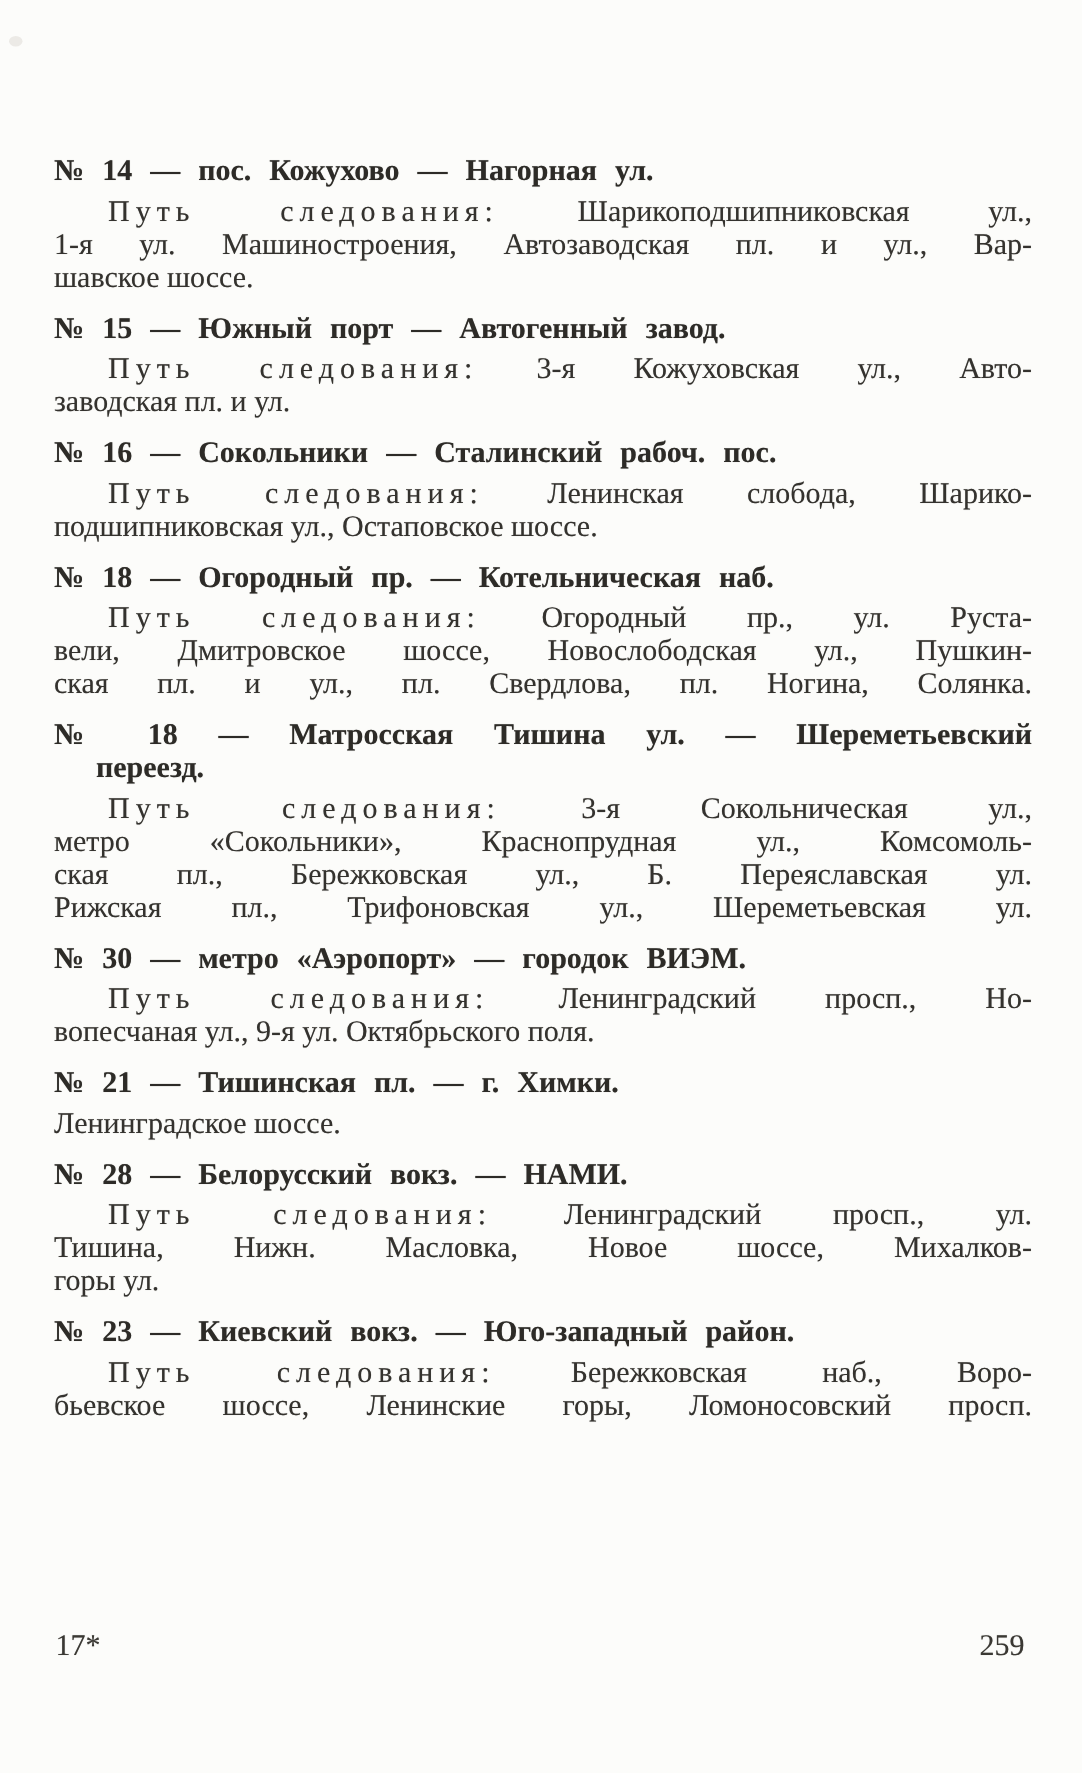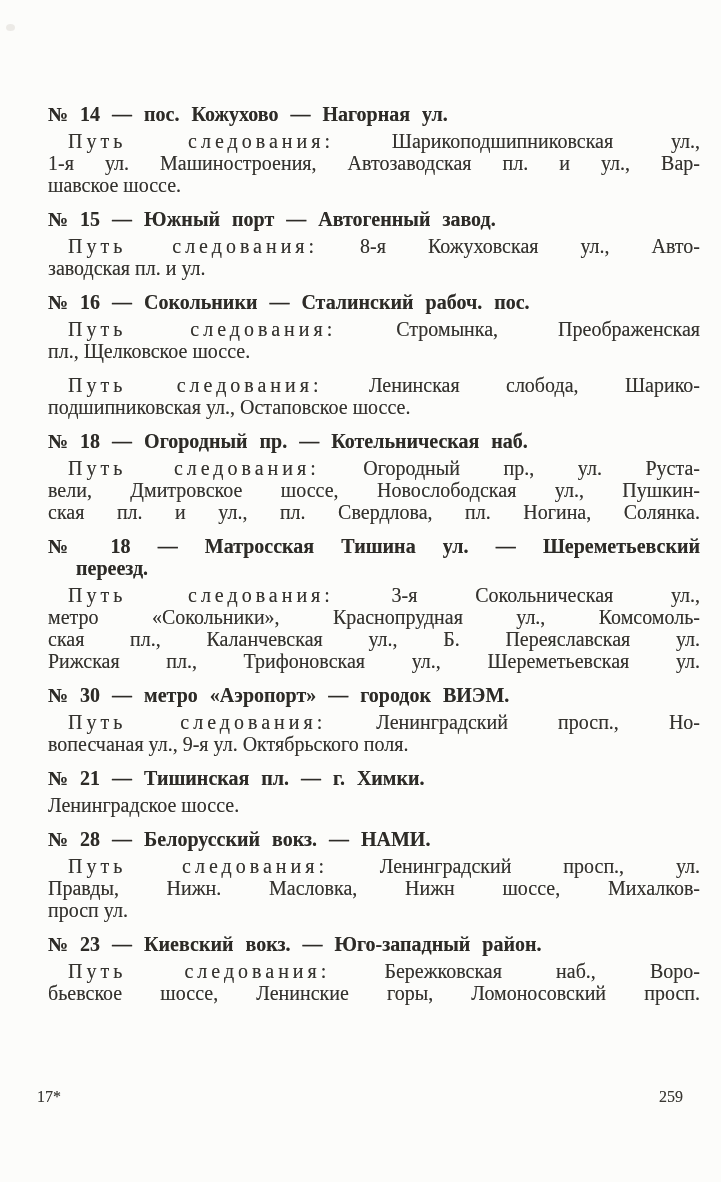--- a/index.html
+++ b/index.html
@@ -3,32 +3,32 @@
 <meta charset="utf-8">
 <style>
   html,body{margin:0;padding:0}
   body{background:#fcfcfa}
   .page{
     position:relative;width:721px;height:1182px;overflow:hidden;
     background:#fcfcfa;color:#34322e;
     font-family:"Liberation Serif","DejaVu Serif",serif;
     text-shadow:0 0 .5px rgba(52,50,46,.45);
   }
-  .content{position:absolute;left:48px;top:103px;width:652px}
+  .content{position:absolute;left:36px;top:103px;width:652px}
   .heading{font-weight:700;font-size:20px;line-height:22px;word-spacing:7px;margin:0 0 5px 0;color:#2d2b27}
   .heading .line.cont{margin-left:28px}
   .route{font-size:20px;line-height:22px;margin:0 0 12px 0}
-  .route .line.first{margin-left:20px}
+  .route .line.first{margin-left:36px}
   .line.just{text-align:justify;text-align-last:justify}
   .spaced{letter-spacing:4px}
   .bold{font-weight:400}
   .footer{
     position:absolute;left:37px;right:38px;top:1086px;
     display:flex;justify-content:space-between;
-    font-size:16px;line-height:22px;color:#3a3833;
+    font-size:20px;line-height:22px;color:#3a3833;
   }
   .smudge{position:absolute;left:6px;top:24px;width:9px;height:7px;background:#eceae6;border-radius:50%}
 </style>
 </head>
 <body>
 
 <div class="page" style="background: rgb(252, 252, 250); color: rgb(52, 50, 46);">
   <div class="smudge"></div>
   <main class="content">
       <section class="entry">
@@ -39,31 +39,27 @@
           <div class="line just first"><span class="spaced">Путь следования:</span><span> Шарикоподшипниковская ул.,</span></div>
           <div class="line just"><span>1-я ул. Машиностроения, Автозаводская пл. и ул., Вар-</span></div>
           <div class="line"><span>шавское шоссе.</span></div>
         </div>
       </section>
       <section class="entry">
         <div class="heading">
           <div class="line"><span>№ 15 — Южный порт — Автогенный завод.</span></div>
         </div>
         <div class="route">
-          <div class="line just first"><span class="spaced">Путь следования:</span><span> 8-я Кожуховская ул., Авто-</span></div>
+          <div class="line just first"><span class="spaced">Путь следования:</span><span> 3-я Кожуховская ул., Авто-</span></div>
           <div class="line"><span>заводская пл. и ул.</span></div>
         </div>
       </section>
       <section class="entry">
         <div class="heading">
           <div class="line"><span>№ 16 — Сокольники — Сталинский рабоч. пос.</span></div>
-        </div>
-        <div class="route">
-          <div class="line just first"><span class="spaced">Путь следования:</span><span> Стромынка, Преображенская</span></div>
-          <div class="line"><span>пл., Щелковское шоссе.</span></div>
         </div>
       </section>
       <section class="entry">
         <div class="route">
           <div class="line just first"><span class="spaced">Путь следования:</span><span> Ленинская слобода, Шарико-</span></div>
           <div class="line"><span>подшипниковская ул., Остаповское шоссе.</span></div>
         </div>
       </section>
       <section class="entry">
         <div class="heading">
@@ -76,21 +72,21 @@
         </div>
       </section>
       <section class="entry">
         <div class="heading">
           <div class="line just"><span>№ 18 — Матросская Тишина ул. — Шереметьевский</span></div>
           <div class="line cont"><span>переезд.</span></div>
         </div>
         <div class="route">
           <div class="line just first"><span class="spaced">Путь следования:</span><span> 3-я Сокольническая ул.,</span></div>
           <div class="line just"><span>метро «Сокольники», Краснопрудная ул., Комсомоль-</span></div>
-          <div class="line just"><span>ская пл., Каланчевская ул., Б. Переяславская </span><span class="bold">ул.</span></div>
+          <div class="line just"><span>ская пл., Бережковская ул., Б. Переяславская </span><span class="bold">ул.</span></div>
           <div class="line just"><span>Рижская пл., Трифоновская ул., Шереметьевская ул.</span></div>
         </div>
       </section>
       <section class="entry">
         <div class="heading">
           <div class="line"><span>№ 30 — метро «Аэропорт» — городок ВИЭМ.</span></div>
         </div>
         <div class="route">
           <div class="line just first"><span class="spaced">Путь следования:</span><span> Ленинградский просп., Но-</span></div>
           <div class="line"><span>вопесчаная ул., 9-я ул. Октябрьского поля.</span></div>
@@ -103,22 +99,22 @@
         <div class="route">
           <div class="line"><span>Ленинградское шоссе.</span></div>
         </div>
       </section>
       <section class="entry">
         <div class="heading">
           <div class="line"><span>№ 28 — Белорусский вокз. — НАМИ.</span></div>
         </div>
         <div class="route">
           <div class="line just first"><span class="spaced">Путь следования:</span><span> Ленинградский просп., ул.</span></div>
-          <div class="line just"><span>Правды, Нижн. Масловка, Нижн шоссе, Михалков-</span></div>
-          <div class="line"><span>просп ул.</span></div>
+          <div class="line just"><span>Тишина, Нижн. Масловка, Новое шоссе, Михалков-</span></div>
+          <div class="line"><span>горы ул.</span></div>
         </div>
       </section>
       <section class="entry">
         <div class="heading">
           <div class="line"><span>№ 23 — Киевский вокз. — Юго-западный район.</span></div>
         </div>
         <div class="route">
           <div class="line just first"><span class="spaced">Путь следования:</span><span> Бережковская наб., Воро-</span></div>
           <div class="line just"><span>бьевское шоссе, Ленинские горы, Ломоносовский просп.</span></div>
         </div>

